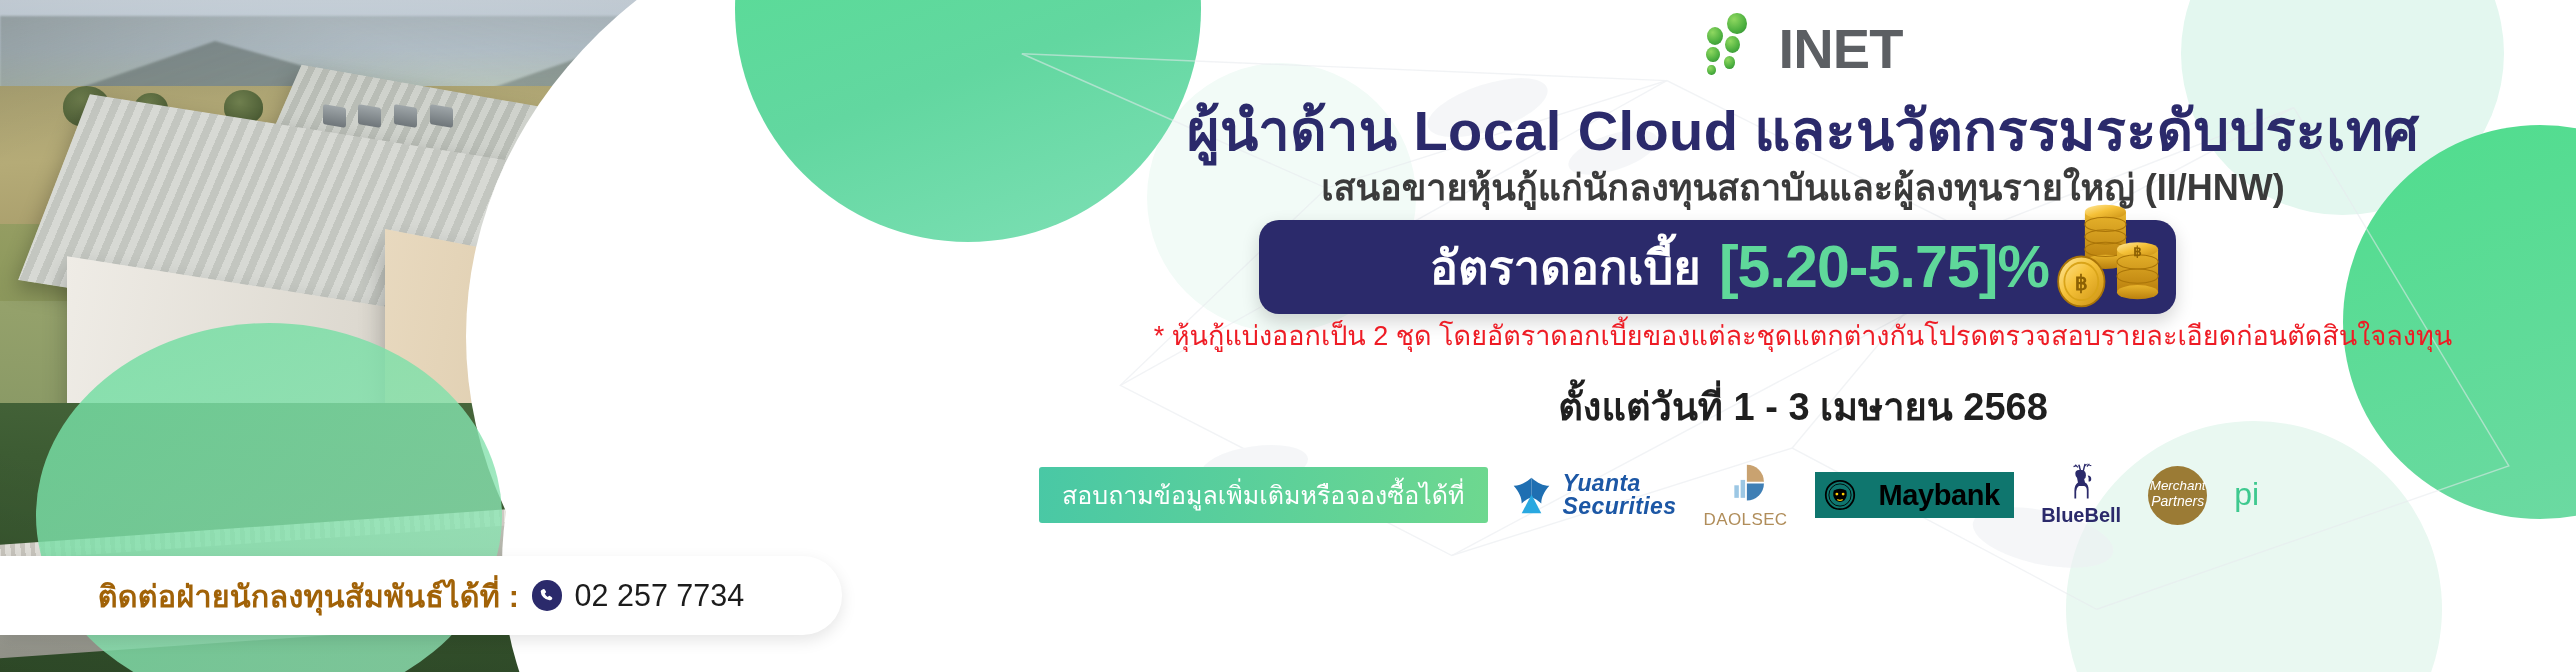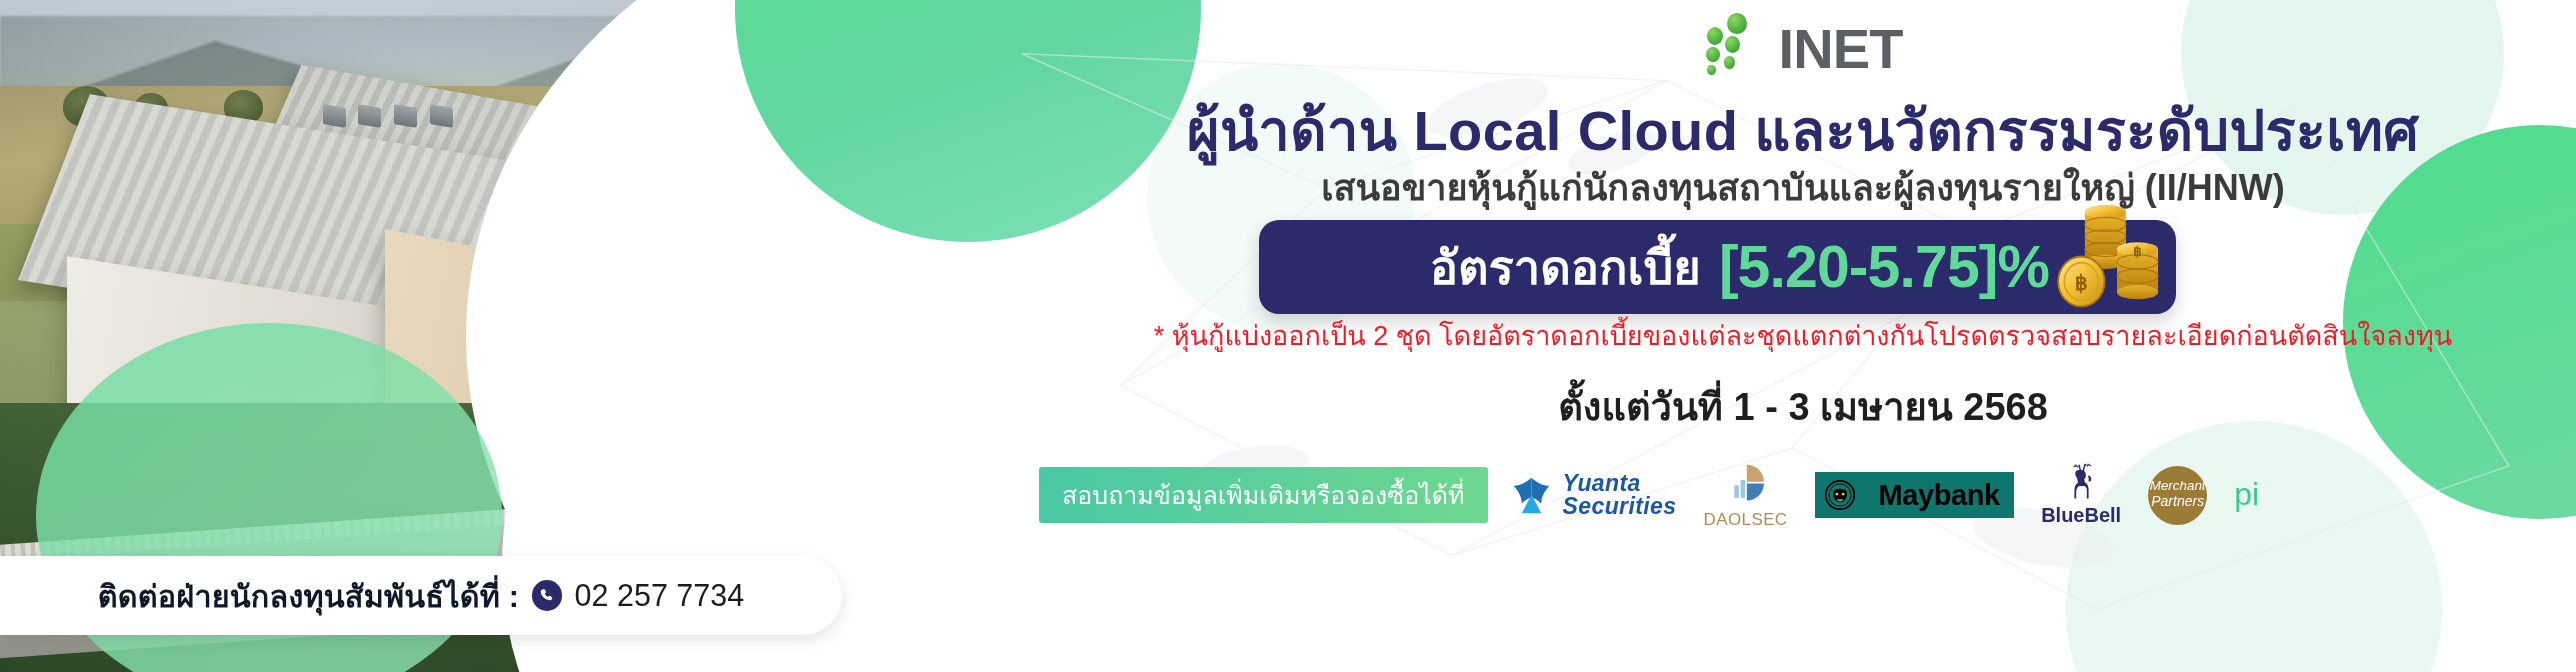--- a/index.html
+++ b/index.html
@@ -221,21 +221,21 @@
     border-bottom-right-radius: 39px;
     display: flex;
     align-items: center;
     justify-content: center;
     gap: 12.5px;
     box-shadow: 0 5.4px 16px rgba(0,0,0,0.10);
   }
   .contact-text {
     font-size: 30.5px;
     font-weight: bold;
-    color: #0f172a;
+    color: #a16207;
     letter-spacing: 0.2px;
     white-space: nowrap;
   }
   .phone-badge {
     width: 30.5px; height: 30.5px;
     border-radius: 50%;
     background: #2b2a6b;
     display: inline-flex;
     align-items: center;
     justify-content: center;

